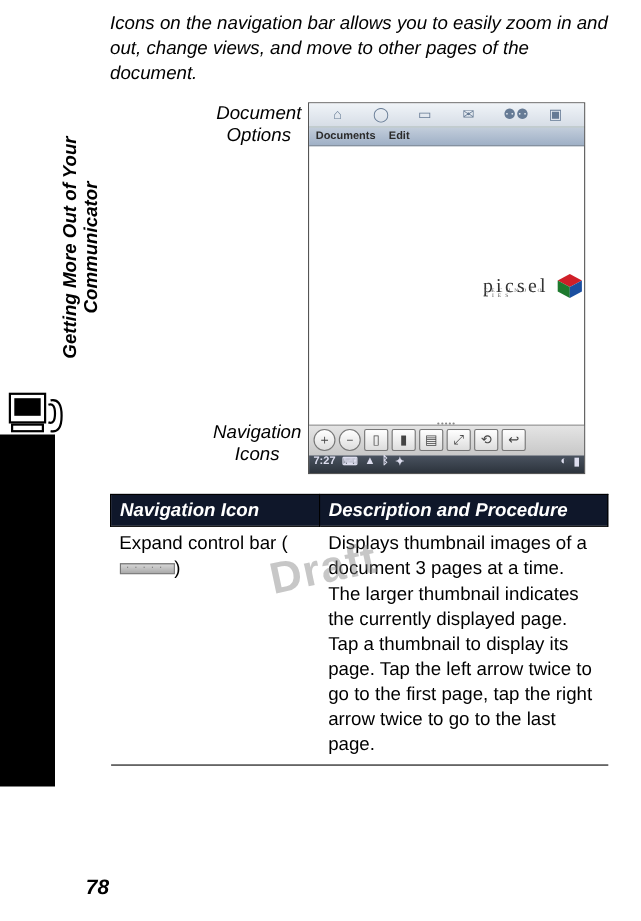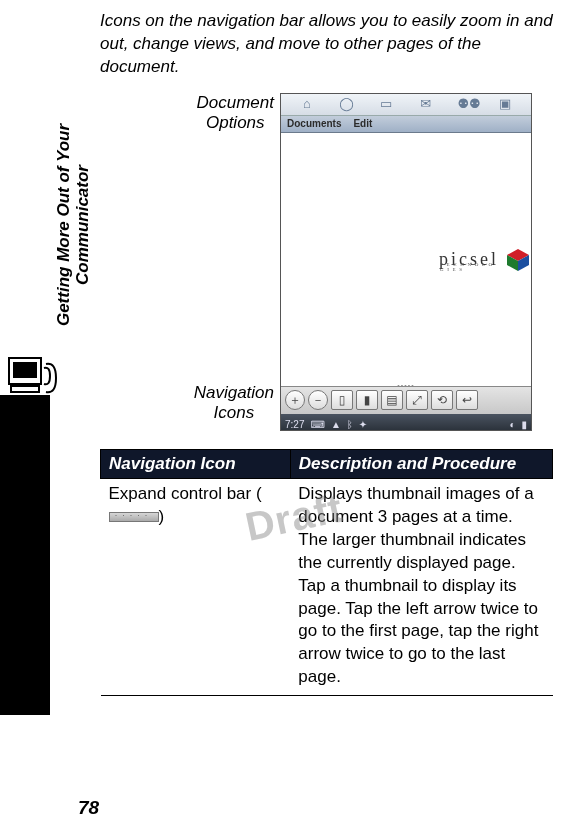--- a/index.html
+++ b/index.html
@@ -163,23 +163,23 @@
     color: #444;
   }
   .nb.circle { border-radius: 50%; width: 20px; }
   .dev-statusbar {
     position: absolute;
     left: 0; right: 0; bottom: 0;
     height: 16px;
     background: linear-gradient(#4a5360,#2c333c);
     color: #eef;
     font-size: 9px;
-    font-weight: normal;
-    display: flex;
-    align-items: flex-end;
+    font-weight: bold;
+    display: flex;
+    align-items: flex-start;
     padding: 0 4px;
     gap: 6px;
   }
   .dev-statusbar .sb { font-size: 10px; opacity: 0.9; }
   .dev-statusbar .spacer { flex: 1; }
 
   
   .side-block {
     position: absolute;
     left: 0;

